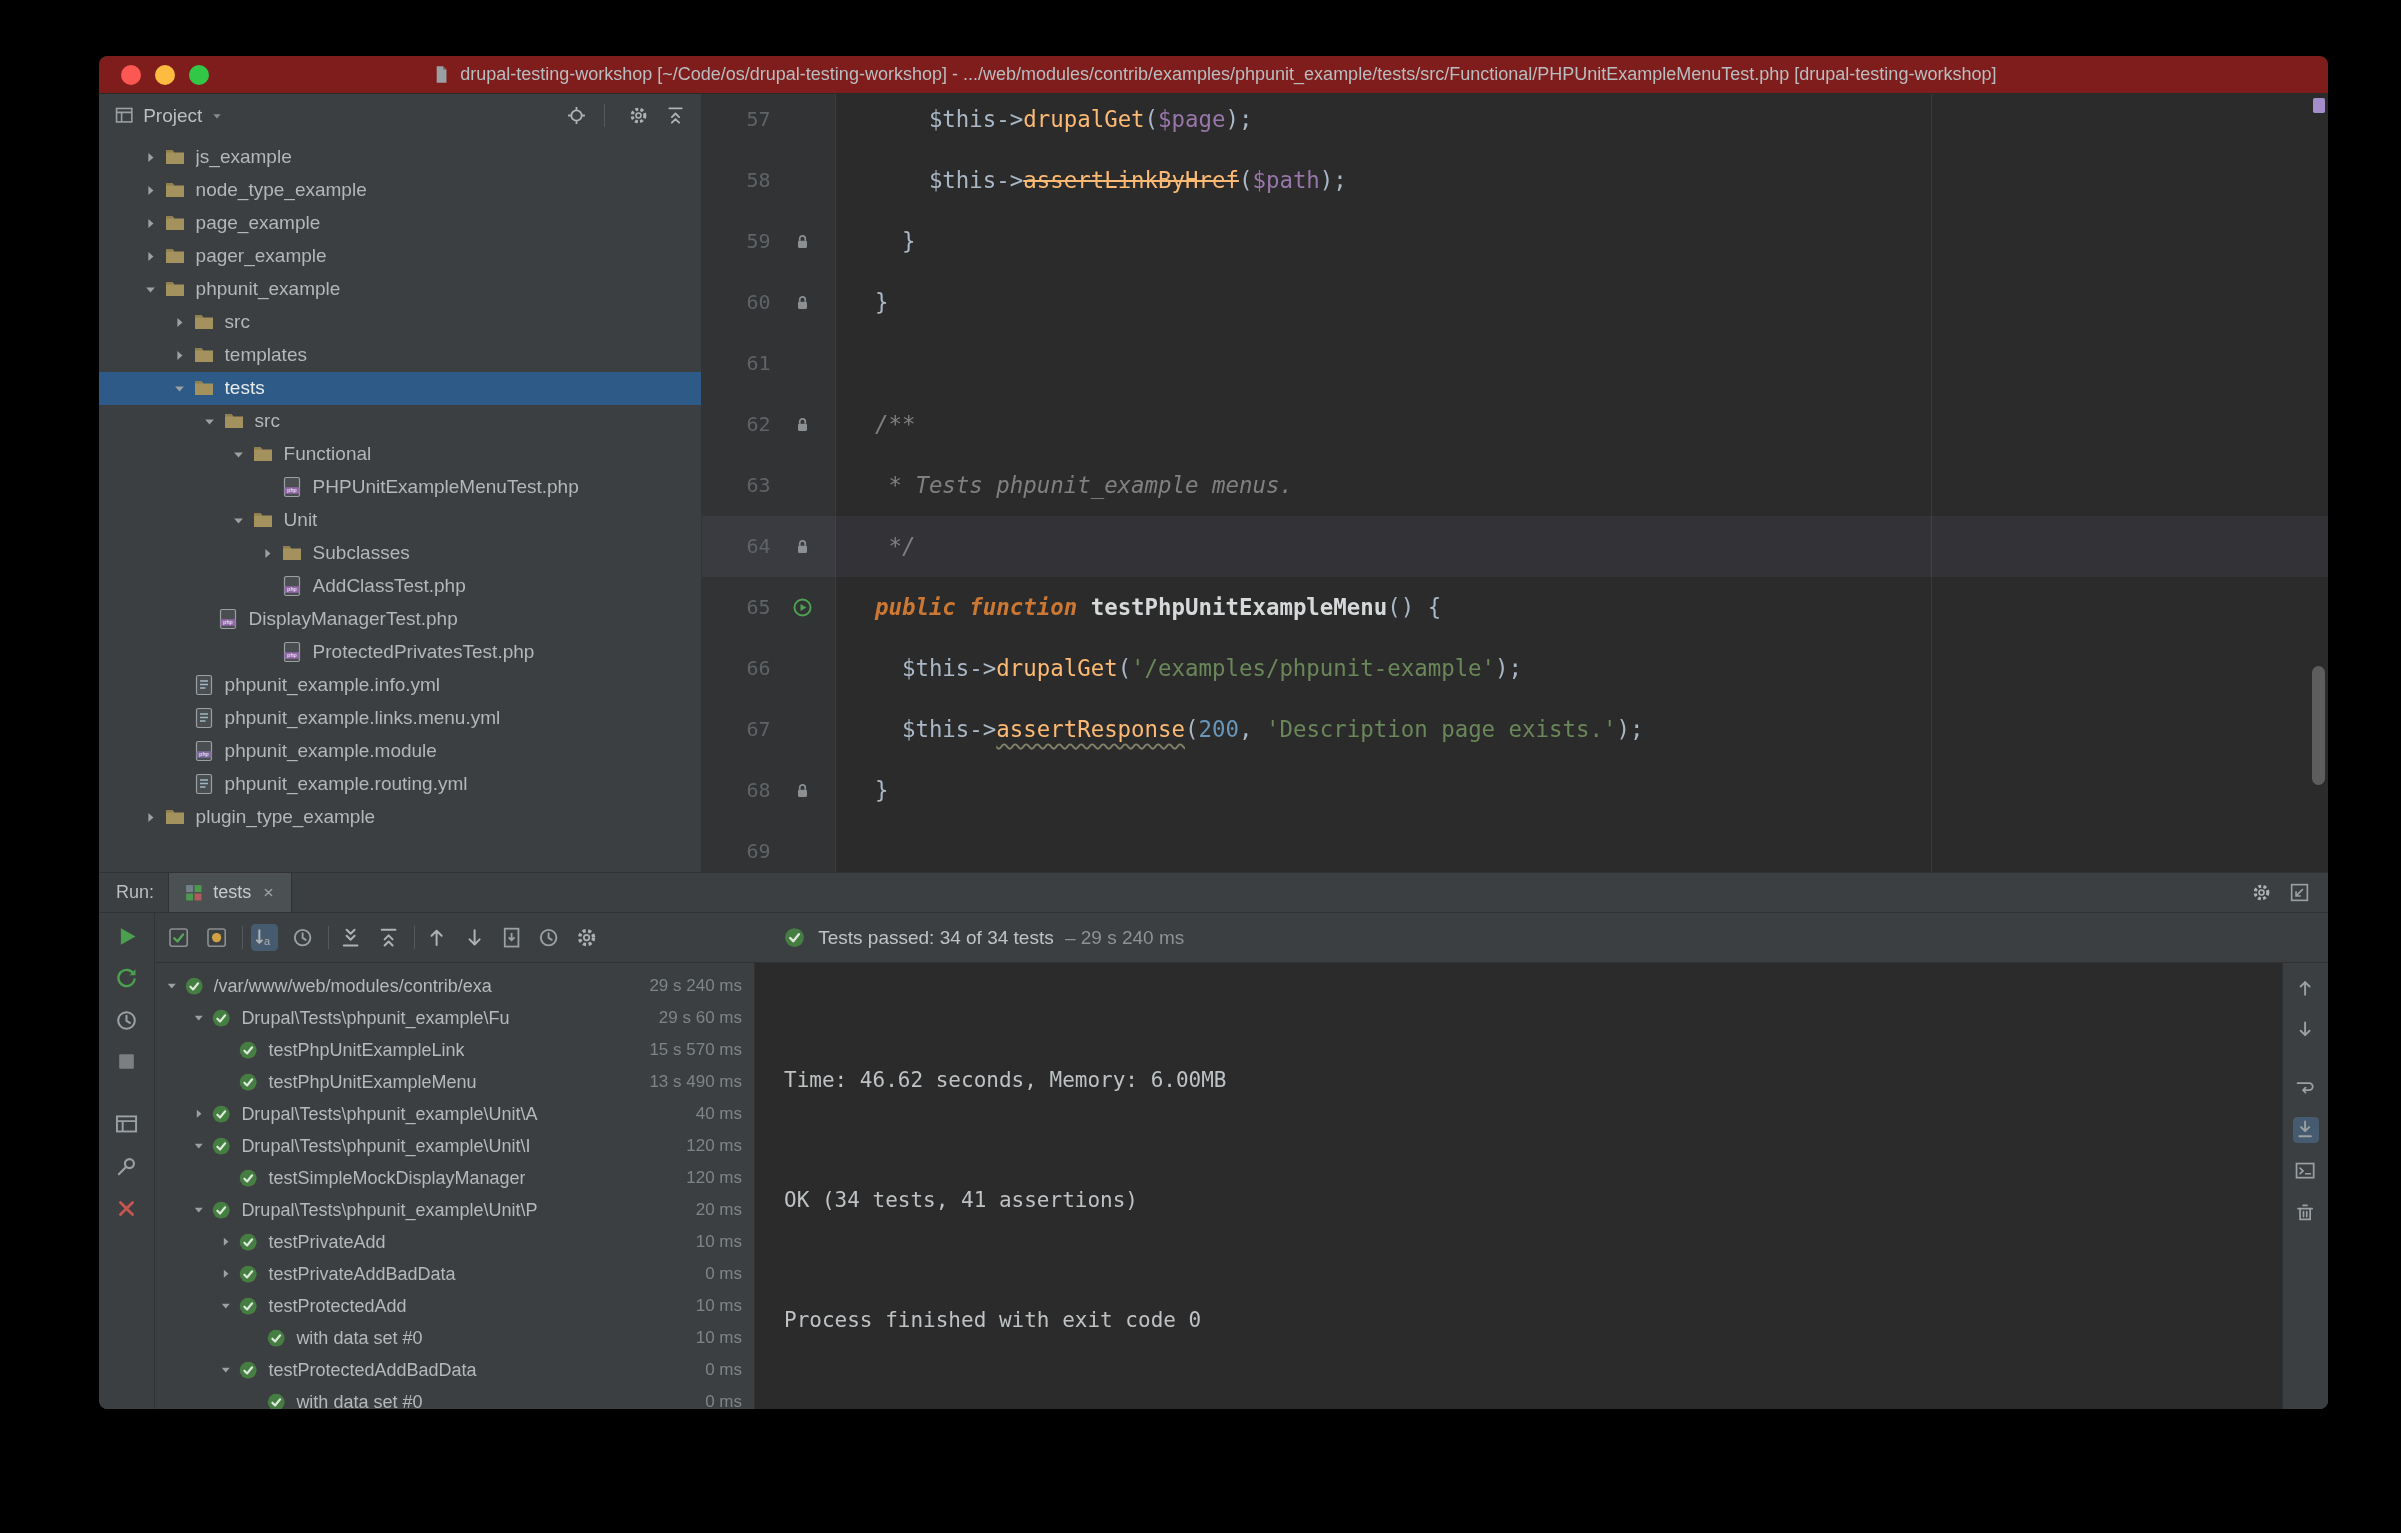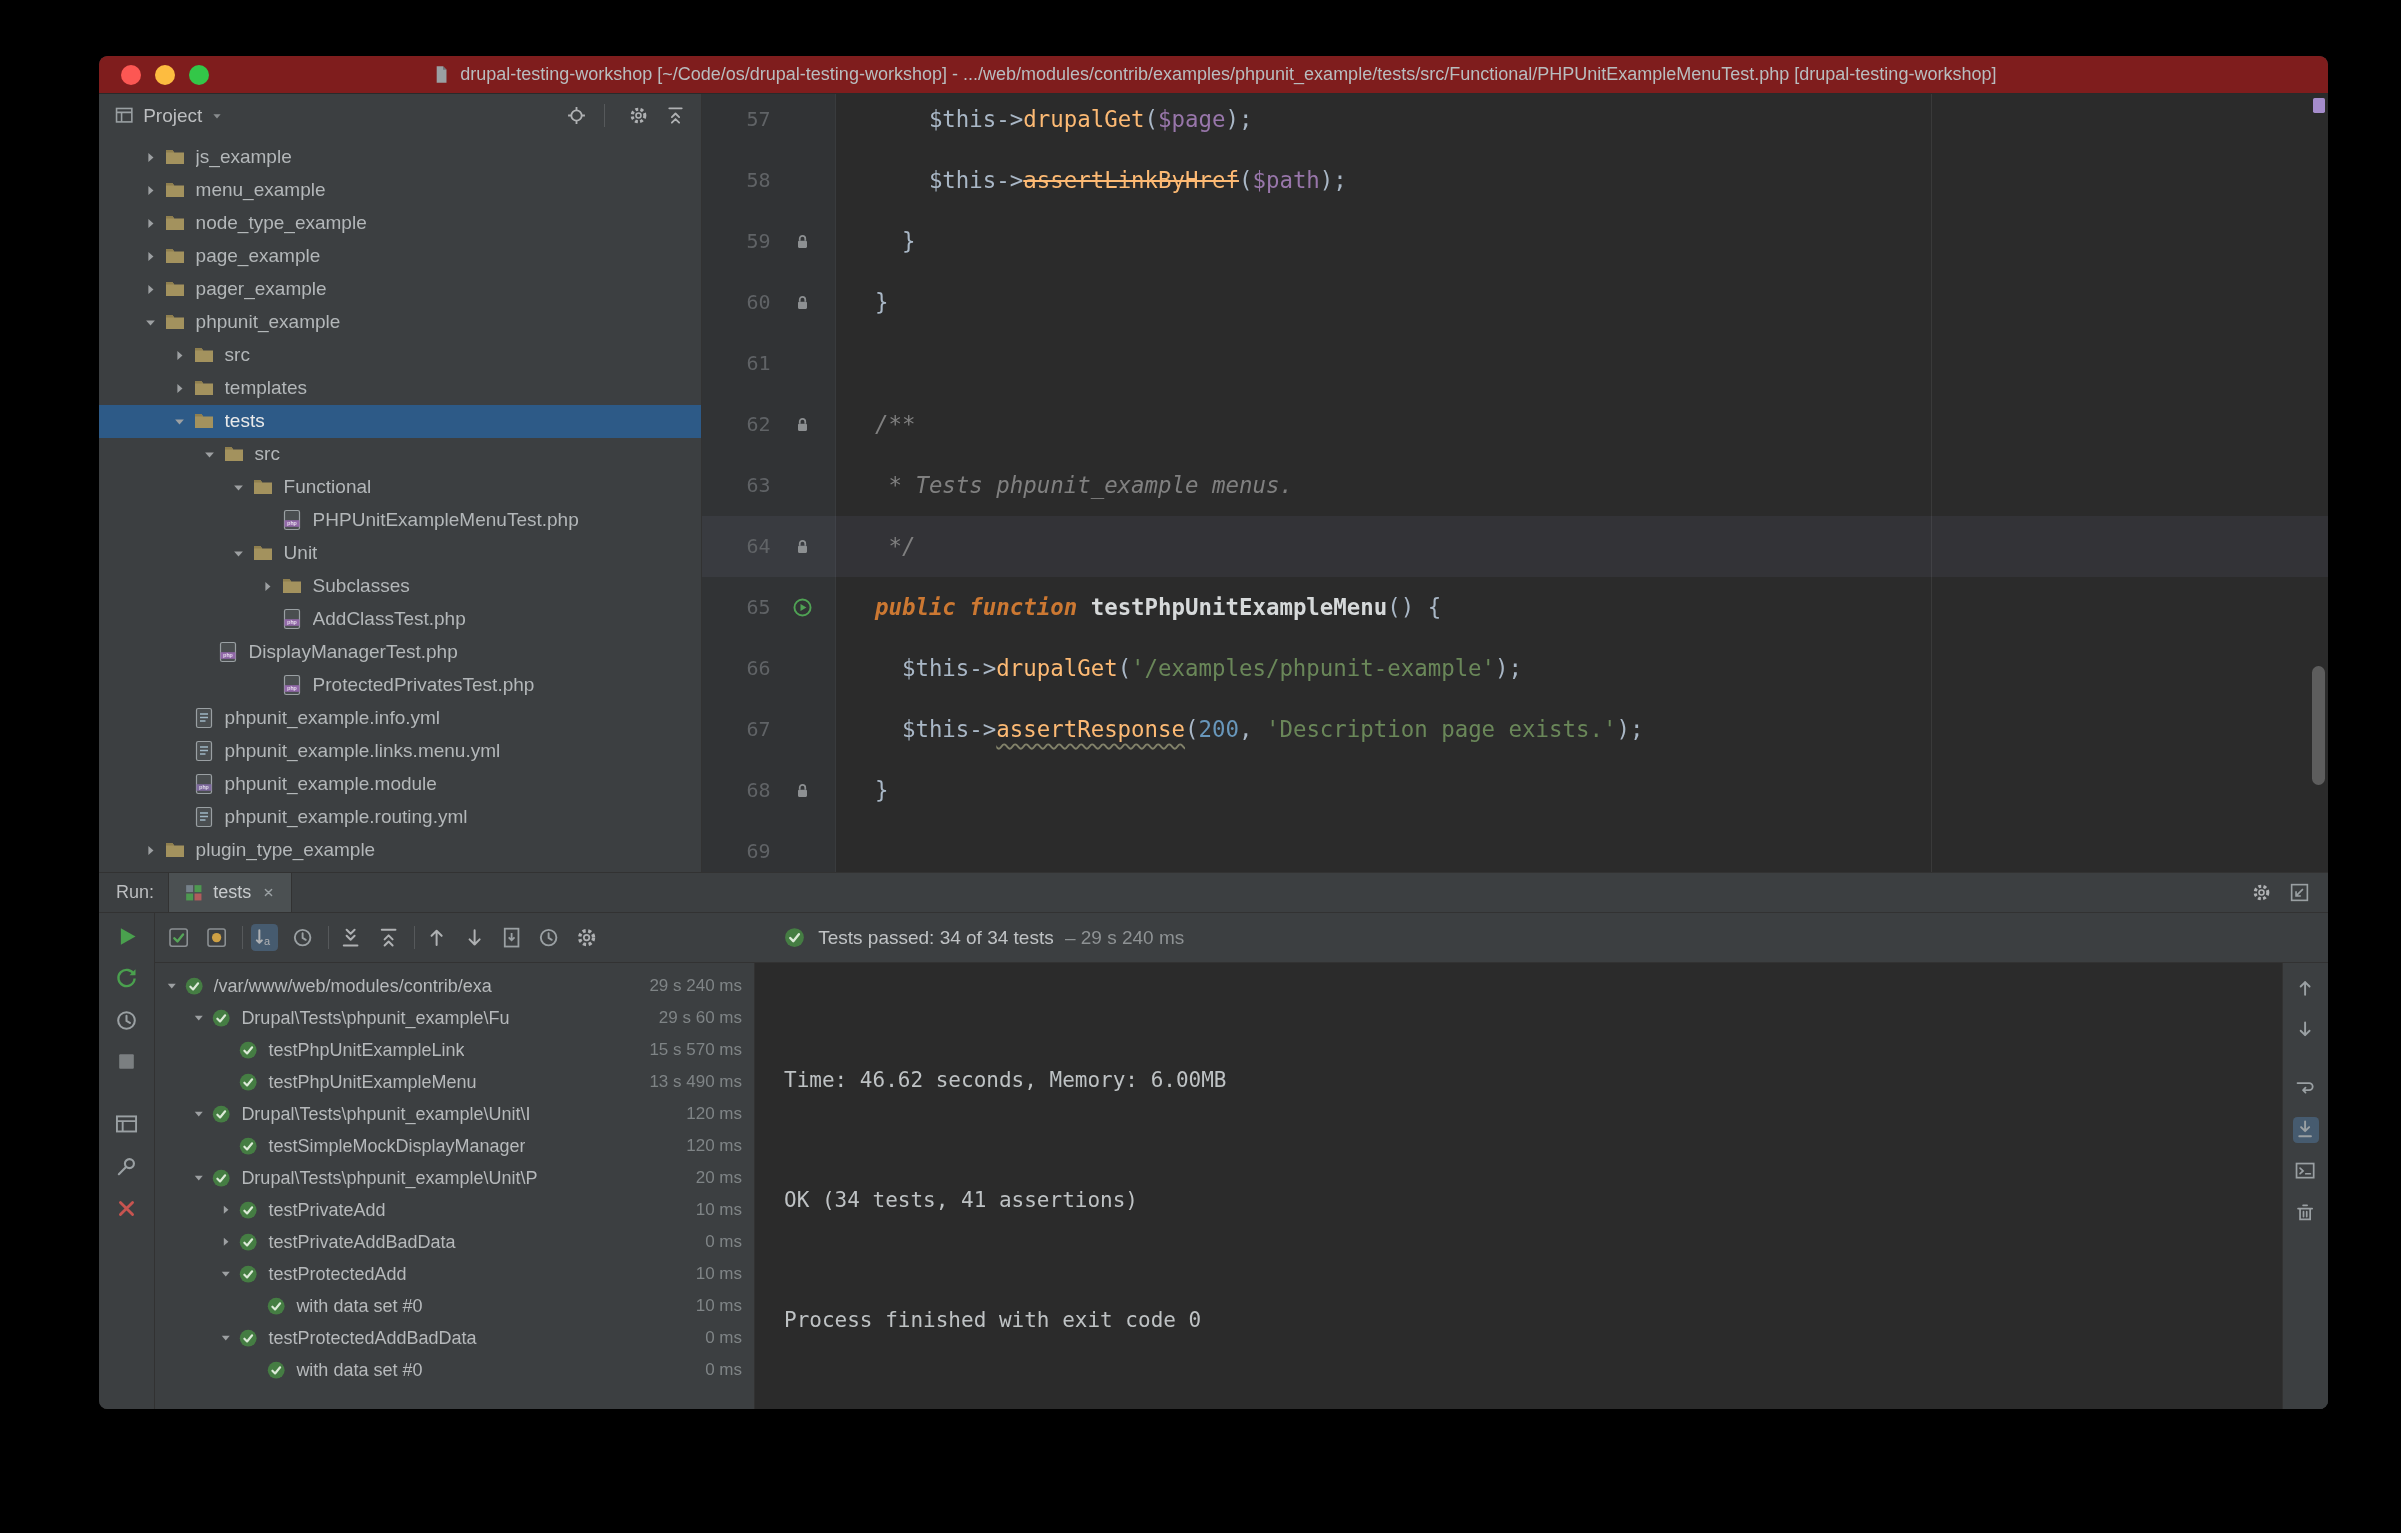--- a/index.html
+++ b/index.html
@@ -170,34 +170,20 @@
               <svg viewBox="0 0 24 24">
                 <path d="M9 5.8l7.2 6.2L9 18.2z" fill="#9da0a2"></path>
               </svg>
             </span>
             <span class="ticon">
               <svg viewBox="0 0 24 24">
                 <path d="M3 5h6.3l2 2.6H21v11.4H3z" fill="#a3925e"></path>
                 <path d="M3 5h6.3l2 2.6H3z" fill="#8f7f4e"></path>
               </svg>
             </span>
-            <span class="tlabel">menu_example</span>
-          </div>
-          <div class="trow" style="padding-left: 38px;">
-            <span class="arr">
-              <svg viewBox="0 0 24 24">
-                <path d="M9 5.8l7.2 6.2L9 18.2z" fill="#9da0a2"></path>
-              </svg>
-            </span>
-            <span class="ticon">
-              <svg viewBox="0 0 24 24">
-                <path d="M3 5h6.3l2 2.6H21v11.4H3z" fill="#a3925e"></path>
-                <path d="M3 5h6.3l2 2.6H3z" fill="#8f7f4e"></path>
-              </svg>
-            </span>
             <span class="tlabel">node_type_example</span>
           </div>
           <div class="trow" style="padding-left: 38px;">
             <span class="arr">
               <svg viewBox="0 0 24 24">
                 <path d="M9 5.8l7.2 6.2L9 18.2z" fill="#9da0a2"></path>
               </svg>
             </span>
             <span class="ticon">
               <svg viewBox="0 0 24 24">
@@ -746,20 +732,35 @@
                     <circle cx="12" cy="12" r="9" fill="#457d43"></circle>
                     <path d="M7.9 12.5l2.9 3 5.4-6.6" stroke="#dcead8" stroke-width="2.3" fill="none" stroke-linecap="round" stroke-linejoin="round"></path>
                   </svg>
                 </span>
                 <span class="ttlabel">testPhpUnitExampleMenu</span>
                 <span class="ttime">13 s 490 ms</span>
               </div>
               <div class="ttrow" style="padding-left: 33px;">
                 <span class="arr">
                   <svg viewBox="0 0 24 24">
+                    <path d="M9 5.8l7.2 6.2L9 18.2z" fill="#9da0a2"></path>
+                  </svg>
+                </span>
+                <span class="tpass">
+                  <svg viewBox="0 0 24 24">
+                    <circle cx="12" cy="12" r="9" fill="#457d43"></circle>
+                    <path d="M7.9 12.5l2.9 3 5.4-6.6" stroke="#dcead8" stroke-width="2.3" fill="none" stroke-linecap="round" stroke-linejoin="round"></path>
+                  </svg>
+                </span>
+                <span class="ttlabel">Drupal\Tests\phpunit_example\Unit\A</span>
+                <span class="ttime">40 ms</span>
+              </div>
+              <div class="ttrow" style="padding-left: 33px;">
+                <span class="arr">
+                  <svg viewBox="0 0 24 24">
                     <path d="M5.8 9h12.4L12 16.2z" fill="#9da0a2"></path>
                   </svg>
                 </span>
                 <span class="tpass">
                   <svg viewBox="0 0 24 24">
                     <circle cx="12" cy="12" r="9" fill="#457d43"></circle>
                     <path d="M7.9 12.5l2.9 3 5.4-6.6" stroke="#dcead8" stroke-width="2.3" fill="none" stroke-linecap="round" stroke-linejoin="round"></path>
                   </svg>
                 </span>
                 <span class="ttlabel">Drupal\Tests\phpunit_example\Unit\I</span>

